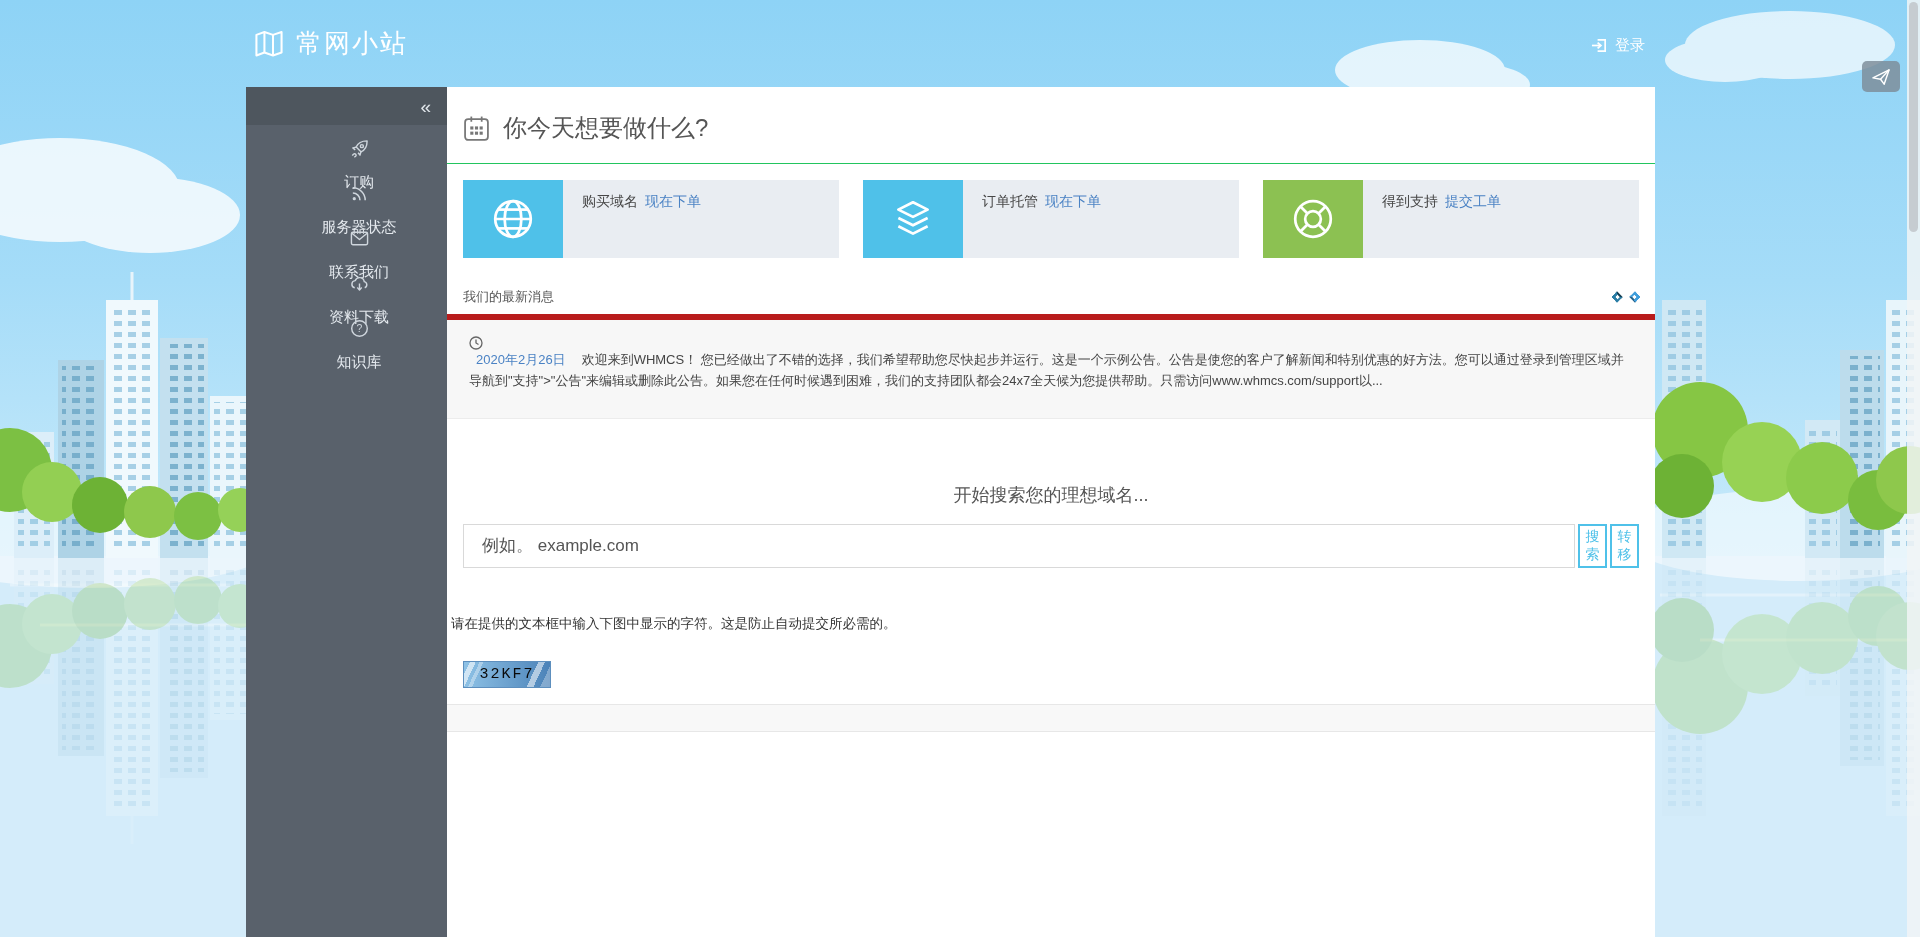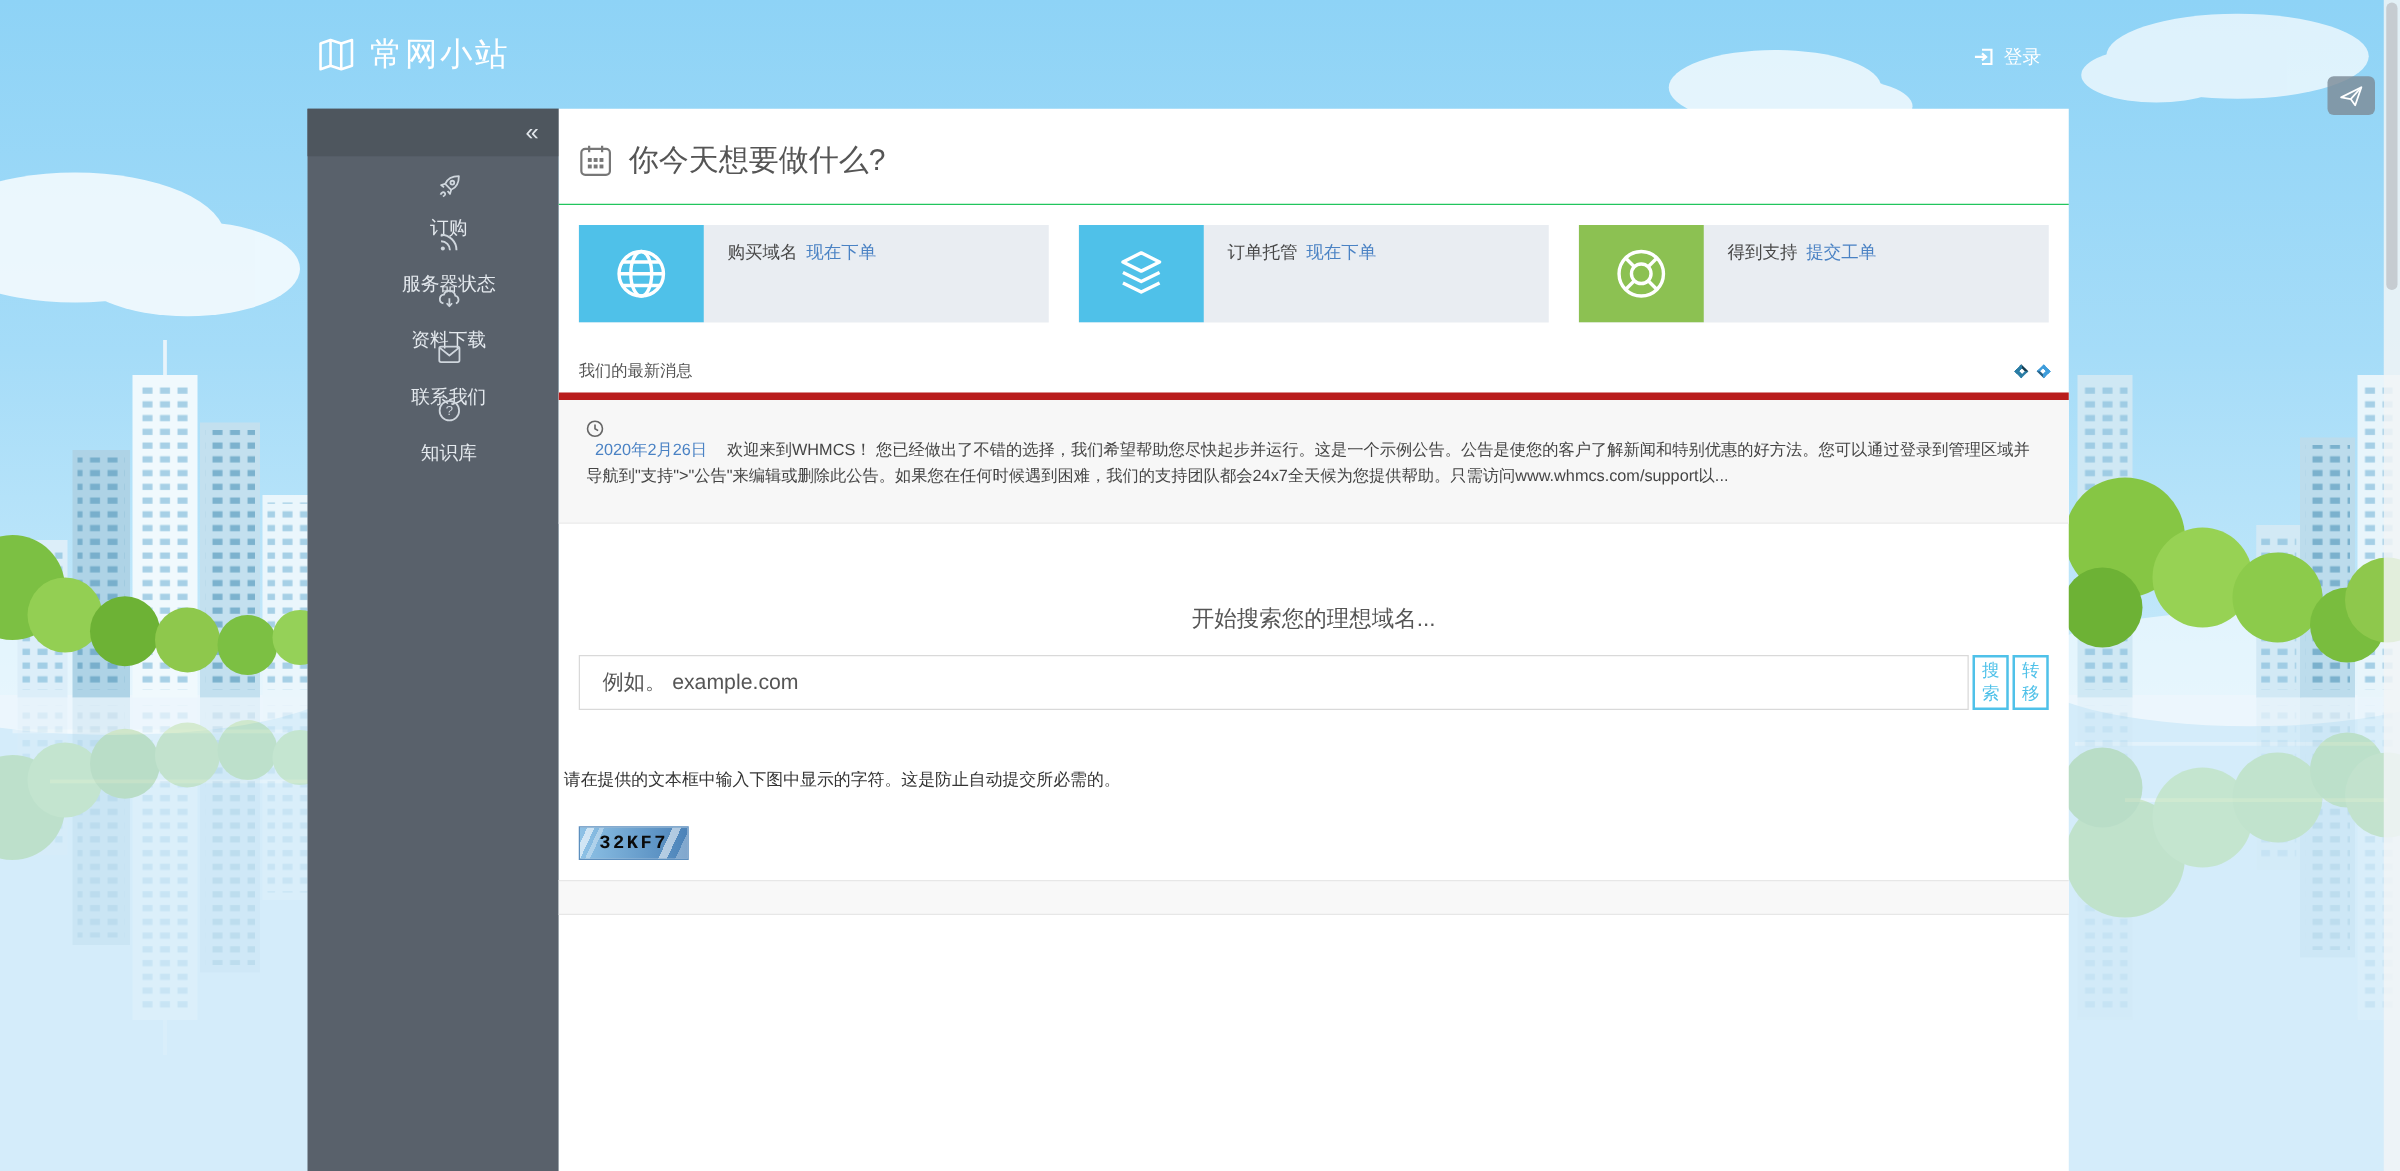--- a/index.html
+++ b/index.html
@@ -5,21 +5,21 @@
   * { margin:0; padding:0; box-sizing:border-box; }
   html,body { width:1920px; height:937px; font-family:"Liberation Sans", sans-serif; }
   .screen { position:relative; width:1920px; height:937px; overflow:hidden;
     background:linear-gradient(180deg,#8ed3f6 0%,#a5dcf8 30%,#c3e8fa 55%,#daf0fc 78%,#d7eefa 100%); }
   svg { display:block; }
 
   
   .bg-art { position:absolute; inset:0; }
 
   
-  .topbar { position:absolute; left:0; top:0; right:12px; height:87px; }
+  .topbar { position:absolute; left:0; top:0; right:0; height:87px; }
   .brand { position:absolute; left:253px; top:26px; display:flex; align-items:center; gap:11px;
     color:#fff; font-size:26px; letter-spacing:2px; }
   .login { position:absolute; right:275px; top:36px; display:flex; align-items:center; gap:7px;
     color:#fff; font-size:15px; cursor:pointer; background:none; border:none; }
 
   
   .sidebar { position:absolute; left:246px; top:87px; width:201px; bottom:0; background:#59616b; }
   .sidebar-top { height:38px; background:#4e565e; display:flex; justify-content:flex-end; align-items:center; padding-right:16px; }
   .collapse-btn { color:#e2e7ec; font-size:19px; background:none; border:none; cursor:pointer; line-height:1; }
   .side-nav { padding-top:14px; }
@@ -61,21 +61,21 @@
   .dbtn { width:29px; height:44px; margin-left:3px; background:#fff; border:2px solid #4fc1e9; color:#4fc1e9;
     font-size:14px; cursor:pointer; font-family:"Liberation Sans", sans-serif; }
 
   .captcha-instruction { margin:47px 16px 0 4px; font-size:13.5px; color:#333; }
   .captcha-image { position:relative; margin:28px 0 0 16px; width:88px; height:27px;
     border:1px solid #5d8fbe;
     background:
       linear-gradient(115deg, rgba(255,255,255,0) 0 6%, rgba(255,255,255,.6) 6% 12%, rgba(255,255,255,0) 12% 16%, rgba(255,255,255,.35) 16% 20%, rgba(255,255,255,0) 20% 76%, rgba(255,255,255,.55) 76% 83%, rgba(255,255,255,0) 83% 90%, rgba(255,255,255,.3) 90% 100%),
       linear-gradient(90deg,#8ec2e6,#4b82b8);
     display:flex; align-items:center; justify-content:center;
-    font-family:"Liberation Mono", monospace; font-weight:bold; font-size:15px; color:#0a0a0a; letter-spacing:2px; }
+    font-family:"Liberation Mono", monospace; font-weight:normal; font-size:15px; color:#0a0a0a; letter-spacing:2px; }
 
   .panel-footer-strip { margin-top:16px; height:28px; background:#f8f8f8;
     border-top:1px solid #e7e7e7; border-bottom:1px solid #e7e7e7; }
 
   
   .float-btn { position:absolute; left:1862px; top:61px; width:38px; height:31px; border:none; border-radius:5px;
     background:rgba(124,139,151,.82); display:flex; align-items:center; justify-content:center; cursor:pointer; }
   .scrollbar { position:absolute; right:0; top:0; width:13px; height:937px; background:rgba(241,244,246,.85); }
   .scroll-thumb { position:absolute; left:2px; top:2px; width:9px; height:230px; border-radius:5px; background:#c6ccd1; cursor:pointer; }
 </style>
@@ -207,36 +207,36 @@
           <svg width="19" height="19" viewBox="0 0 20 20" fill="none" stroke="#cfd6dd" stroke-width="1.6">
             <circle cx="4.5" cy="15.5" r="1.7" fill="#cfd6dd" stroke="none"></circle>
             <path d="M3 9.5 A7.5 7.5 0 0 1 10.5 17"></path>
             <path d="M3 4 A13 13 0 0 1 16 17"></path>
           </svg>
         </span>
         <span>服务器状态</span>
       </div>
       <div class="side-item">
         <span>
+          <svg width="19" height="19" viewBox="0 0 20 16" fill="none" stroke="#cfd6dd" stroke-width="1.5" stroke-linejoin="round">
+            <rect x="1.5" y="1.5" width="17" height="13" rx="1.5"></rect>
+            <path d="M2 2.5 L10 9 L18 2.5"></path>
+          </svg>
+        </span>
+        <span>联系我们</span>
+      </div>
+      <div class="side-item">
+        <span>
           <svg width="19" height="19" viewBox="0 0 20 18" fill="none" stroke="#cfd6dd" stroke-width="1.5" stroke-linejoin="round">
             <path d="M5 13.5 A3.8 3.8 0 0 1 5.4 6 A5 5 0 0 1 15 7 A3.4 3.4 0 0 1 15.5 13.5"></path>
             <line x1="10" y1="9" x2="10" y2="15.5"></line>
             <path d="M7.7 13.3 L10 15.8 L12.3 13.3"></path>
           </svg>
         </span>
         <span>资料下载</span>
-      </div>
-      <div class="side-item">
-        <span>
-          <svg width="19" height="19" viewBox="0 0 20 16" fill="none" stroke="#cfd6dd" stroke-width="1.5" stroke-linejoin="round">
-            <rect x="1.5" y="1.5" width="17" height="13" rx="1.5"></rect>
-            <path d="M2 2.5 L10 9 L18 2.5"></path>
-          </svg>
-        </span>
-        <span>联系我们</span>
       </div>
       <div class="side-item">
         <span>
           <svg width="19" height="19" viewBox="0 0 20 20" fill="none" stroke="#cfd6dd" stroke-width="1.5">
             <circle cx="10" cy="10" r="8.2"></circle>
             <text x="10" y="14" text-anchor="middle" fill="#cfd6dd" stroke="none" font-size="11" font-family="Liberation Sans, sans-serif">?</text>
           </svg>
         </span>
         <span>知识库</span>
       </div>

